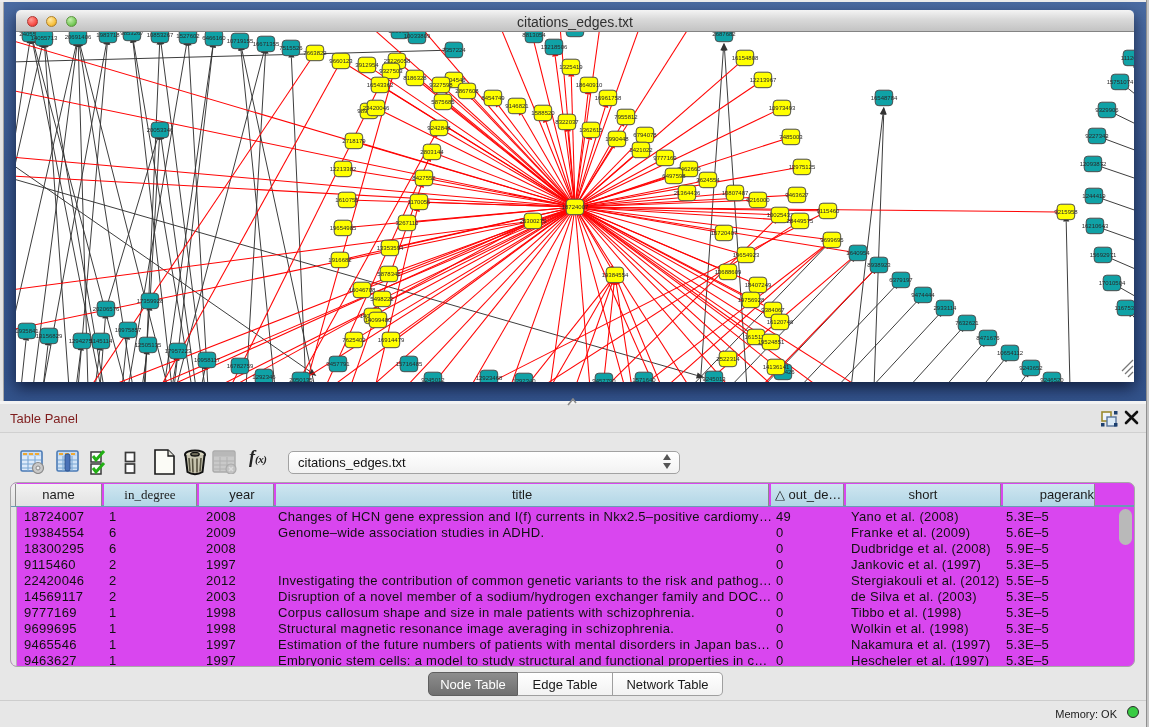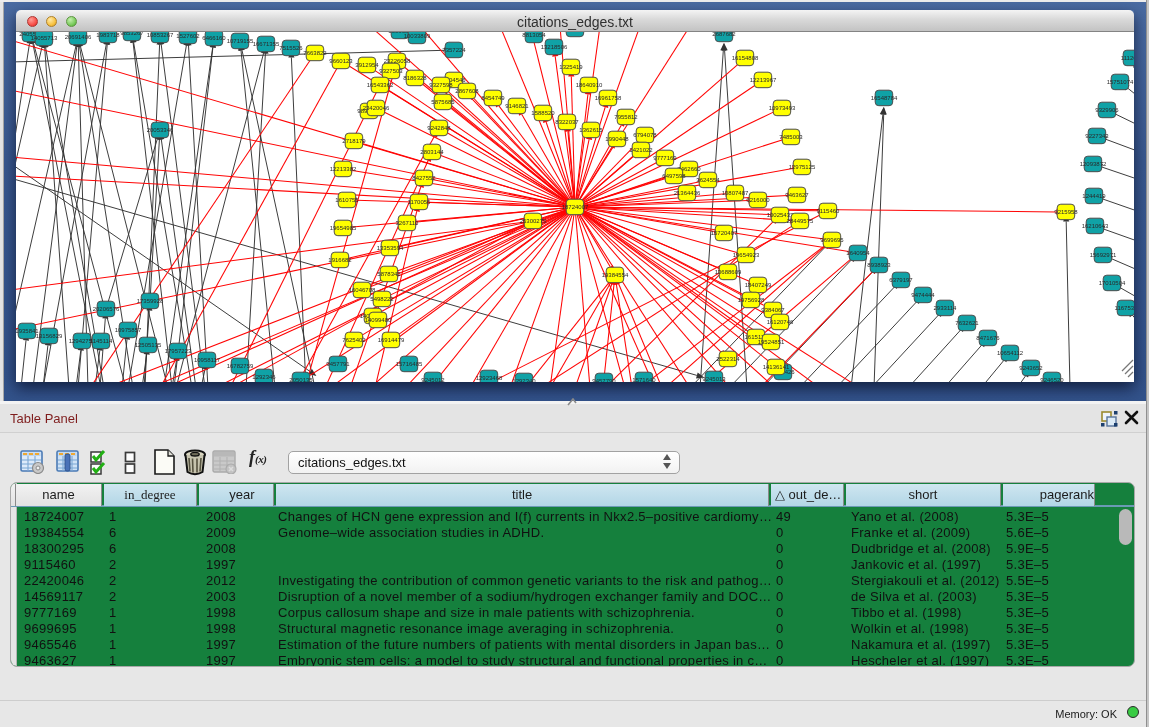--- a/index.html
+++ b/index.html
@@ -14,21 +14,21 @@
 #titlebar .tl{position:absolute;top:5.5px;width:11px;height:11px;border-radius:50%;}
 #title{position:absolute;left:0;right:0;top:4px;text-align:center;font-size:14px;color:#303030}
 #gsvg{position:absolute;left:0;top:22px;width:1118px;height:350px;background:#fff}
 #divider{position:absolute;left:0;top:401px;width:1149px;height:3px;background:#f3f3f3}
 #tpanel{position:absolute;left:0;top:404px;width:1149px;height:323px;background:#e7e7e7}
 #tphead{position:absolute;left:0;top:0;width:1149px;height:29px;background:#e4e4e4;border-bottom:1px solid #d0d0d0}
 #tphead .t{position:absolute;left:10px;top:7px;font-size:13px;color:#7f1d1d}
 #toolbar{position:absolute;left:0;top:30px;width:1149px;height:48px}
 #combo{position:absolute;left:288px;top:17px;width:392px;height:23px;background:linear-gradient(#fff,#f2f2f2);
  border:1px solid #a2a2a2;border-radius:5px;font-size:13px;color:#111;line-height:21px;padding-left:9px}
-#tcontainer{position:absolute;left:10px;top:78px;width:1125px;height:185px;background:#15803d;
+#tcontainer{position:absolute;left:10px;top:78px;width:1125px;height:185px;background:#d946ef;
  border:1px solid #a8a8a8;border-radius:7px;overflow:hidden}
 #thdr{position:absolute;left:0;top:0;width:1123px;height:24px;border-bottom:2px solid #6b9ab5}
 .hc{position:absolute;top:1px;height:22px;background:linear-gradient(#cfe6f0,#b2d6e6);
  border-right:1px solid #8a8a8a;font-size:13px;color:#1c1c1c;text-align:center;line-height:22px}
 .hc.gray{background:linear-gradient(#f2f2f2,#e2e2e2)}
 #rows{position:absolute;left:0;top:26px;width:1123px;font-size:13px;color:#111}
 .row{position:absolute;height:16px;line-height:16px;white-space:nowrap;letter-spacing:0.3px}
 .cell{position:absolute;top:0;height:16px;overflow:hidden;text-overflow:ellipsis;white-space:nowrap}
 #vsb{position:absolute;right:2px;top:26px;width:13px;height:36px;background:#b9b9b9;border-radius:7px}
 #tabbar{position:absolute;left:428px;top:268px;height:24px;display:flex;font-size:13px}
@@ -865,18 +865,23 @@
           <div class="cell" style="left:98px;width:90px">1</div>
           <div class="cell" style="left:195px;width:70px">1997</div>
           <div class="cell" style="left:267px;width:494px">Embryonic stem cells: a model to study structural and functional properties in car…</div>
           <div class="cell" style="left:765px;width:70px">0</div>
           <div class="cell" style="left:840px;width:150px">Hescheler et al. (1997)</div>
           <div class="cell" style="left:995px;width:95px">5.3E–5</div>
         </div>
       </div>
     <div id="vsb"></div>
   </div>
+  <div id="tabbar">
+    <div class="tab sel first" style="width:90px">Node Table</div>
+    <div class="tab mid" style="width:95px">Edge Table</div>
+    <div class="tab last" style="width:110px">Network Table</div>
+  </div>
   <div id="statusline">
       <div id="mem">Memory: OK</div>
       <div id="memdot"></div>
     </div>
 </div>
 <div id="rightstrip"></div>
 
 </body></html>

